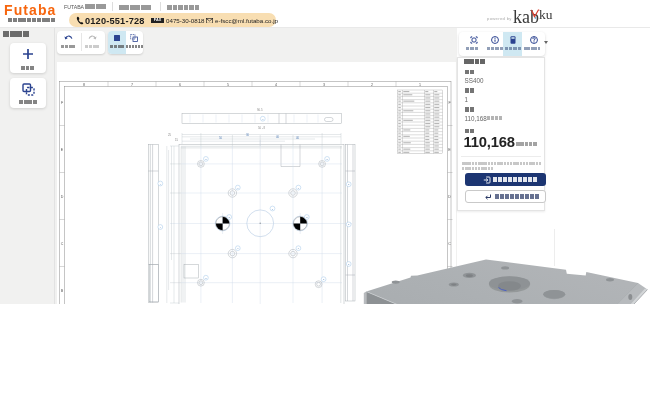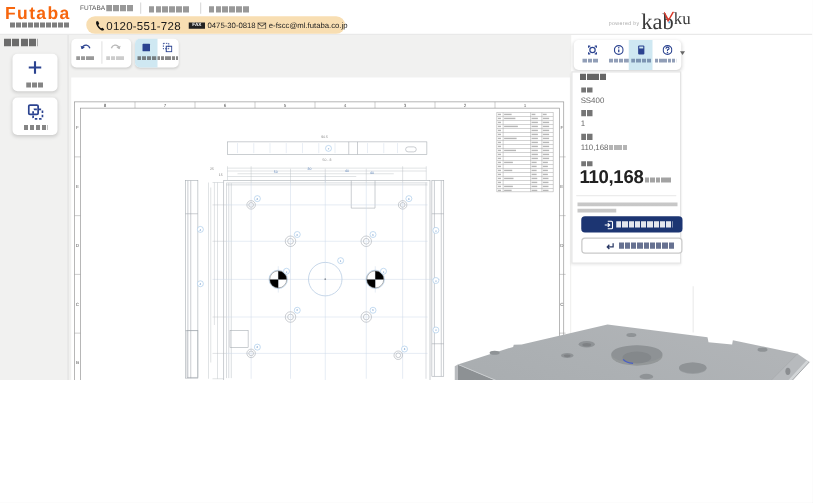--- a/index.html
+++ b/index.html
@@ -19,21 +19,21 @@
 <div class="abs" style="left:64px;top:4px;font-size:5.2px;color:#555;z-index:31">FUTABA<span class="jp" style="width:22px;height:5px;background:repeating-linear-gradient(90deg,#555 0,#555 4.6px,transparent 4.6px,transparent 5.5px);opacity:.6;margin-left:1px"></span></div>
 <div class="abs" style="left:112px;top:2px;width:1px;height:9px;background:#ddd;z-index:31"></div>
 <div class="abs jp" style="left:119px;top:4.5px;width:33px;height:5px;background:repeating-linear-gradient(90deg,#555 0,#555 4.6px,transparent 4.6px,transparent 5.5px);opacity:.6;z-index:31"></div>
 <div class="abs" style="left:160px;top:2px;width:1px;height:9px;background:#ddd;z-index:31"></div>
 <div class="abs jp" style="left:167px;top:4.5px;width:33px;height:5px;background:repeating-linear-gradient(90deg,#555 0,#555 4.6px,transparent 4.6px,transparent 5.5px);opacity:.6;z-index:31"></div>
 
 <div class="abs" style="left:69px;top:13px;width:207px;height:14px;background:#f8deb2;border-radius:7px;z-index:31"></div>
 <svg class="abs" style="left:76px;top:15.5px;z-index:32" width="8" height="9" viewBox="0 0 8 9">
       <path d="M1.6,0.8 C0.8,1.2 0.6,2.2 1.2,3.8 C1.9,5.6 3.2,7.1 4.7,7.9 C6,8.6 7,8.4 7.4,7.6 L6.1,6.1 L4.9,6.6 C4,6.1 3,5 2.6,4 L3.4,3 L2.6,1.1 Z" fill="#111"></path>
     </svg>
-<div class="abs" style="left:85px;top:15.5px;font-size:9.2px;font-weight:normal;color:#1a1a1a;letter-spacing:0.2px;z-index:32">0120-551-728</div>
+<div class="abs" style="left:85px;top:15.5px;font-size:9.2px;font-weight:bold;color:#1a1a1a;letter-spacing:0.2px;z-index:32">0120-551-728</div>
 <div class="abs" style="left:151px;top:17.5px;width:13px;height:5.5px;background:#222;color:#fff;font-size:3.8px;font-weight:bold;text-align:center;line-height:5.5px;z-index:32">FAX</div>
 <div class="abs" style="left:166px;top:17px;font-size:6.2px;color:#222;z-index:32">0475-30-0818</div>
 <svg class="abs" style="left:206px;top:17.5px;z-index:32" width="7" height="5.5" viewBox="0 0 7 5.5">
       <rect x="0.3" y="0.3" width="6.4" height="4.9" fill="none" stroke="#222" stroke-width="0.7"></rect>
       <path d="M0.3,0.5 L3.5,3 L6.7,0.5" fill="none" stroke="#222" stroke-width="0.7"></path>
     </svg>
 <div class="abs" style="left:215px;top:17px;font-size:6.2px;color:#222;z-index:32">e-fscc@ml.futaba.co.jp</div>
 
 <div class="abs" style="left:487px;top:15.5px;font-size:4.2px;color:#aaa;letter-spacing:0.3px;z-index:31">powered by</div>
 <div class="abs" style="left:513px;top:6.5px;font-size:18px;color:#3a3a3a;font-family:'Liberation Serif',serif;z-index:31">kab</div>

